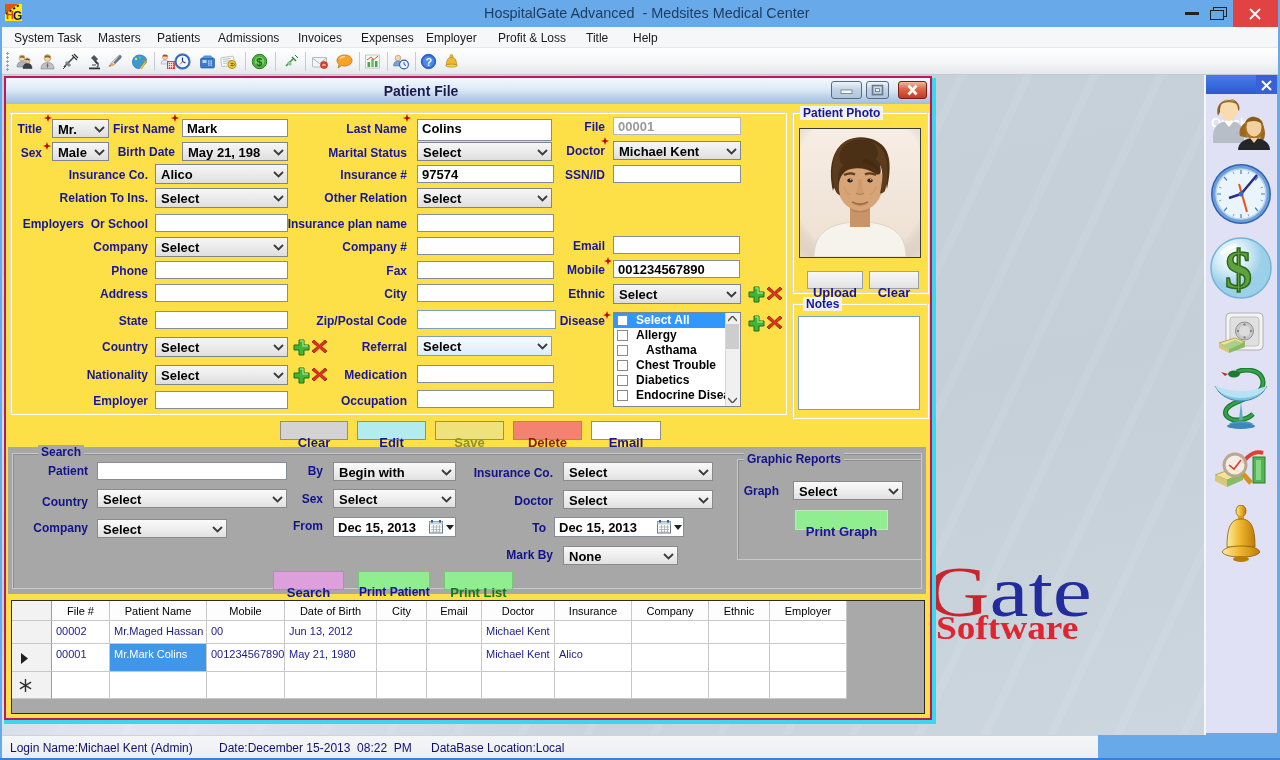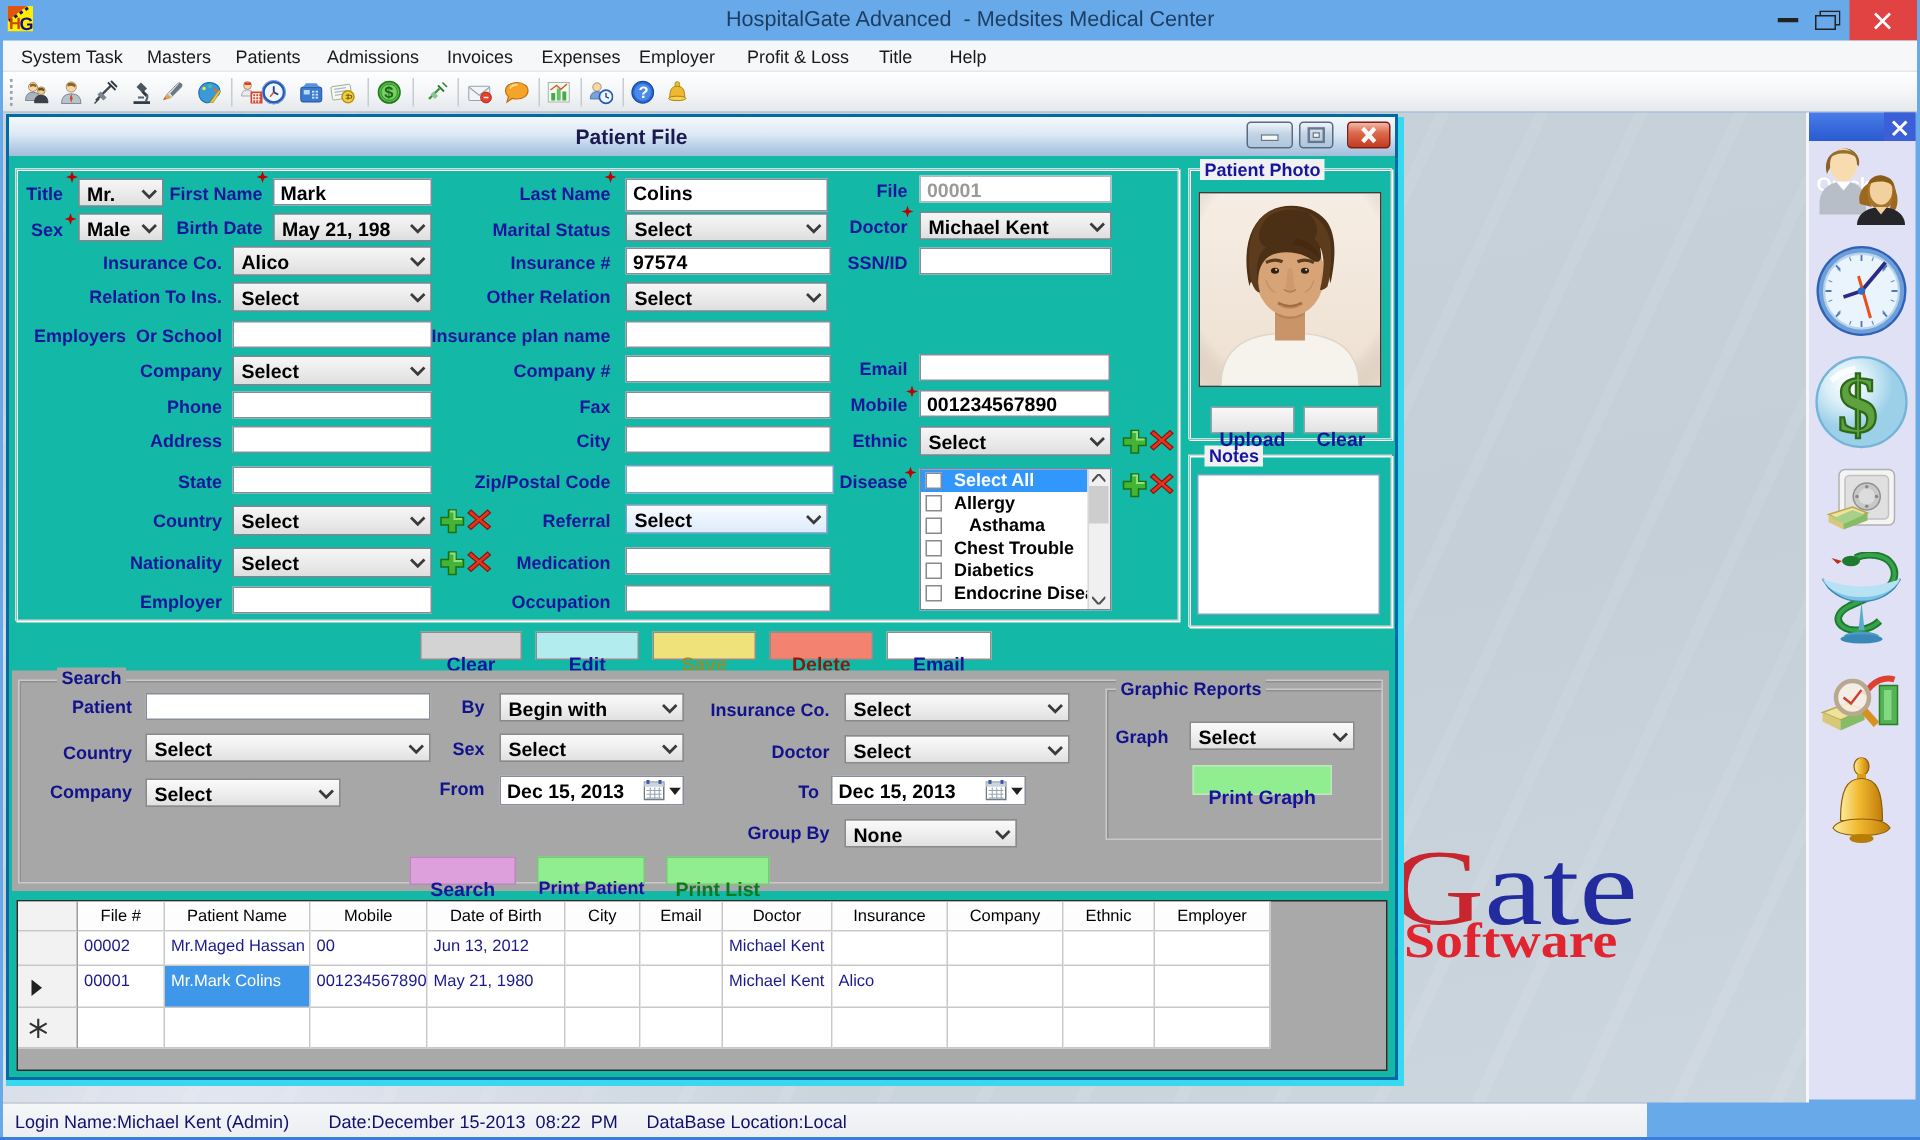--- a/index.html
+++ b/index.html
@@ -18,21 +18,21 @@
 #gate{position:absolute;left:924px;top:476px;font-family:"Liberation Serif",serif;font-size:72px;color:#232c9e;transform:scaleX(1.22);transform-origin:0 0;}
 #gate b{color:#c8262e;font-weight:400;}
 #gsw{position:absolute;left:934px;top:535px;font-family:"Liberation Serif",serif;font-size:33px;font-weight:700;color:#e02531;transform:scaleX(1.13);transform-origin:0 0;}
 #sep-v{position:absolute;left:1204px;top:75px;width:2px;height:660px;background:#f4f6fa;}
 #sidebar{position:absolute;left:1206px;top:75px;width:71px;height:658px;background:#e0e1f4;}
 #qhead{position:absolute;left:0;top:0;width:71px;height:19px;background:linear-gradient(#4a7ce8,#2a5ad0);}
 #qhead span{position:absolute;left:5px;top:2px;font-size:13px;font-weight:bold;color:#fff;margin-top:38px;}
 #statusbar{position:absolute;left:2px;top:735px;width:1096px;height:23px;background:linear-gradient(#f5f6f8,#eceef2);border-top:1px solid #d0d4da;}
 .st{position:absolute;top:5px;font-size:12px;color:#10106e;}
 #botline{position:absolute;left:0;top:758px;width:1280px;height:2px;background:#3c7edb;}
-#dlg{position:absolute;left:4px;top:76px;width:928px;height:644px;background:#14b8a6;border:2px solid #0369a1;}
+#dlg{position:absolute;left:4px;top:76px;width:928px;height:644px;background:#fde047;border:2px solid #be185d;}
 #dlgcyanr{position:absolute;left:932px;top:78px;width:4px;height:646px;background:#38d8f0;}
 #dlgcyanb{position:absolute;left:4px;top:720px;width:932px;height:4px;background:#38d8f0;}
 #dtitle{position:absolute;left:0px;top:0px;width:924px;height:26px;background:linear-gradient(#f4f8fc 0%,#dce9f5 45%,#b9d0e8 75%,#a2bedb 100%);}
 #dtitle .txt{position:absolute;left:0px;top:5px;width:830px;text-align:center;font-size:14px;font-weight:bold;color:#1a1a4e;}
 .dbtn{position:absolute;top:3px;height:18px;border:1px solid #5a6b80;border-radius:3px;background:linear-gradient(#eef4fa,#c3d4e6 45%,#aec6dd);}
 .lbl{position:absolute;font-size:12px;font-weight:bold;color:#16169c;text-align:right;white-space:nowrap;}
 .tb{position:absolute;background:#fff;border:1px solid #868d98;font-size:13px;font-weight:bold;color:#000;padding:1px 0 0 4px;white-space:nowrap;overflow:hidden;}
 .cb{position:absolute;background:linear-gradient(#f6f6f6,#e9e9e9 60%,#dedede);border:1px solid #7e858f;font-size:13px;font-weight:bold;color:#000;padding:2px 0 0 5px;white-space:nowrap;overflow:hidden;}
 .grp{position:absolute;border:1px solid #d9d9d9;box-shadow:1px 1px 0 #ffffff,inset 1px 1px 0 #ffffff;}
 .btn{position:absolute;border:1px solid #8e8e8e;font-size:13px;font-weight:bold;color:#15159c;text-align:center;padding-top:13px;background:#d3d3d3;white-space:nowrap;}
@@ -598,21 +598,21 @@
 <svg class="abs" style="left:690px;top:50px" width="11" height="7" viewBox="0 0 11 7">
           <path d="M1,1 L5.5,5.5 L10,1" stroke="#3a3a3a" stroke-width="1.8" fill="none"></path>
         </svg>
 <div class="lbl" style="right:838px;top:74px;color:#12128c;">Company</div>
 <div class="cb" style="left:89px;top:72px;width:130px;height:19px;background:linear-gradient(#fafafa,#ececec 60%,#e0e0e0);border-color:#8a8a8a;">Select</div>
 <svg class="abs" style="left:204px;top:79px" width="11" height="7" viewBox="0 0 11 7">
           <path d="M1,1 L5.5,5.5 L10,1" stroke="#3a3a3a" stroke-width="1.8" fill="none"></path>
         </svg>
 <div class="lbl" style="right:603px;top:72px;color:#12128c;">From</div>
 <div class="lbl" style="right:380px;top:74px;color:#12128c;">To</div>
-<div class="lbl" style="right:373px;top:101px;color:#12128c;">Group By</div>
+<div class="lbl" style="right:373px;top:101px;color:#12128c;">Mark By</div>
 <div class="cb" style="left:555px;top:99px;width:115px;height:19px;background:linear-gradient(#fafafa,#ececec 60%,#e0e0e0);border-color:#8a8a8a;">None</div>
 <svg class="abs" style="left:655px;top:106px" width="11" height="7" viewBox="0 0 11 7">
           <path d="M1,1 L5.5,5.5 L10,1" stroke="#3a3a3a" stroke-width="1.8" fill="none"></path>
         </svg>
 <div class="tb" style="left:325px;top:70px;width:123px;height:20px;padding-top:2px;">Dec 15, 2013</div>
 <svg class="abs" style="left:421px;top:73px" width="15" height="14" viewBox="0 0 15 14">
           <rect x="0.5" y="1.5" width="13" height="11.5" fill="#fff" stroke="#707880"></rect>
           <rect x="0.5" y="1.5" width="13" height="3" fill="#c8d4e0"></rect>
           <g stroke="#98a4b0" stroke-width="0.7">
             <path d="M2,7 h10 M2,9.5 h10 M2,12 h10"></path>

